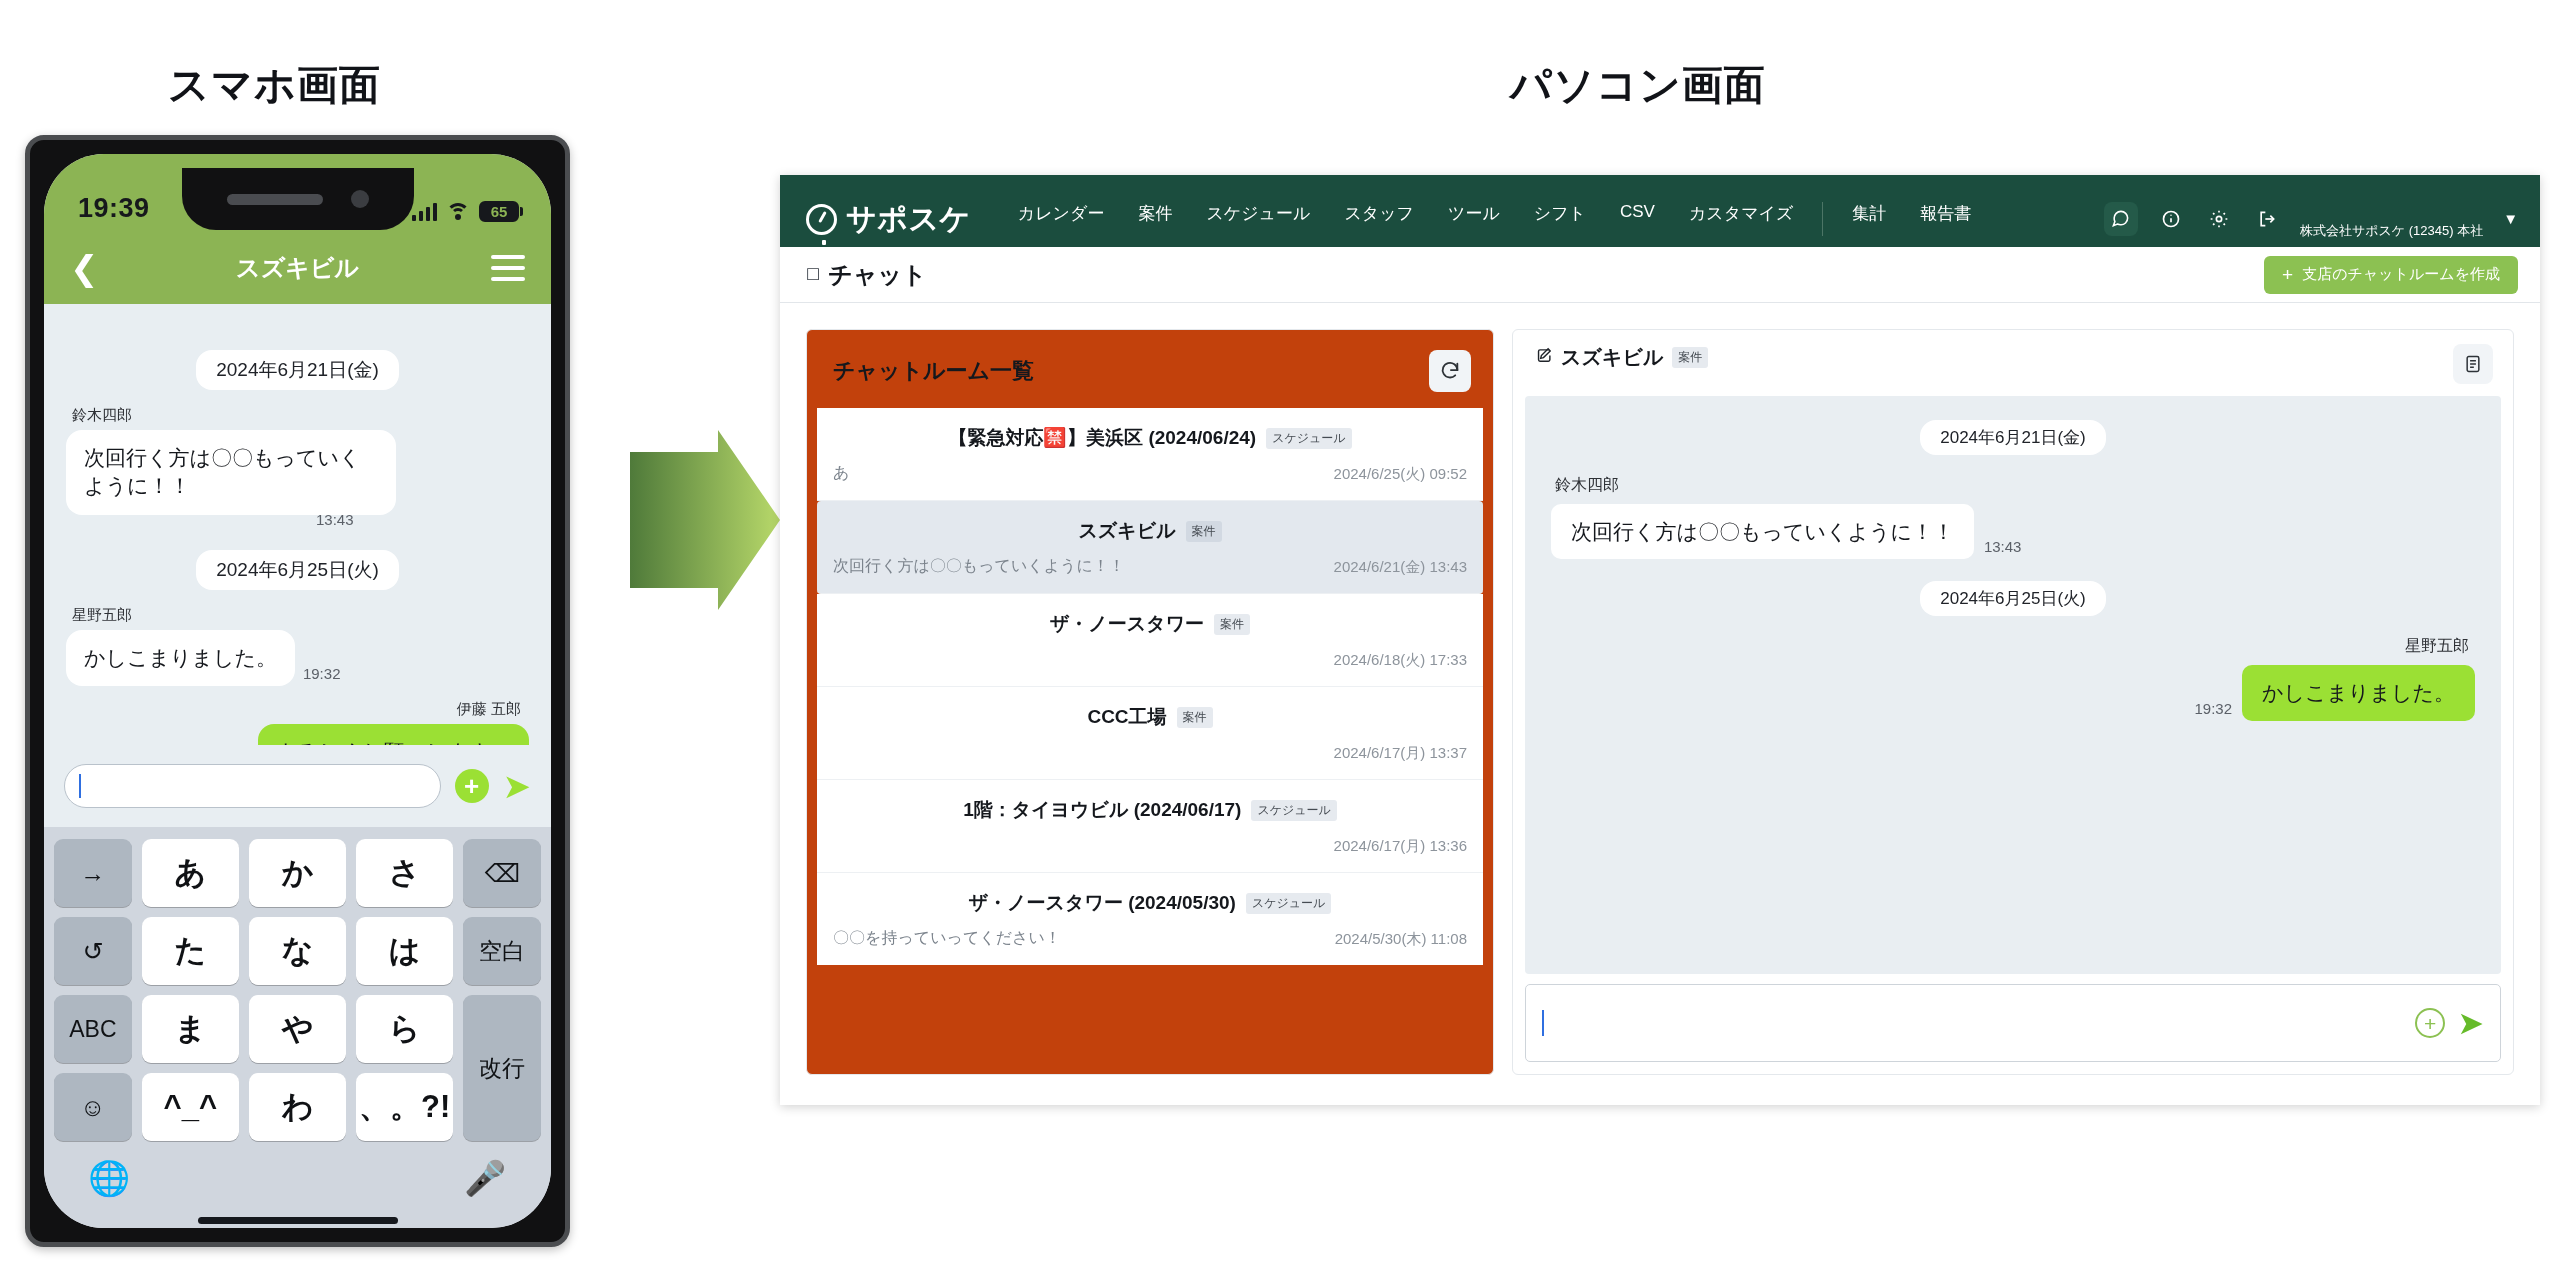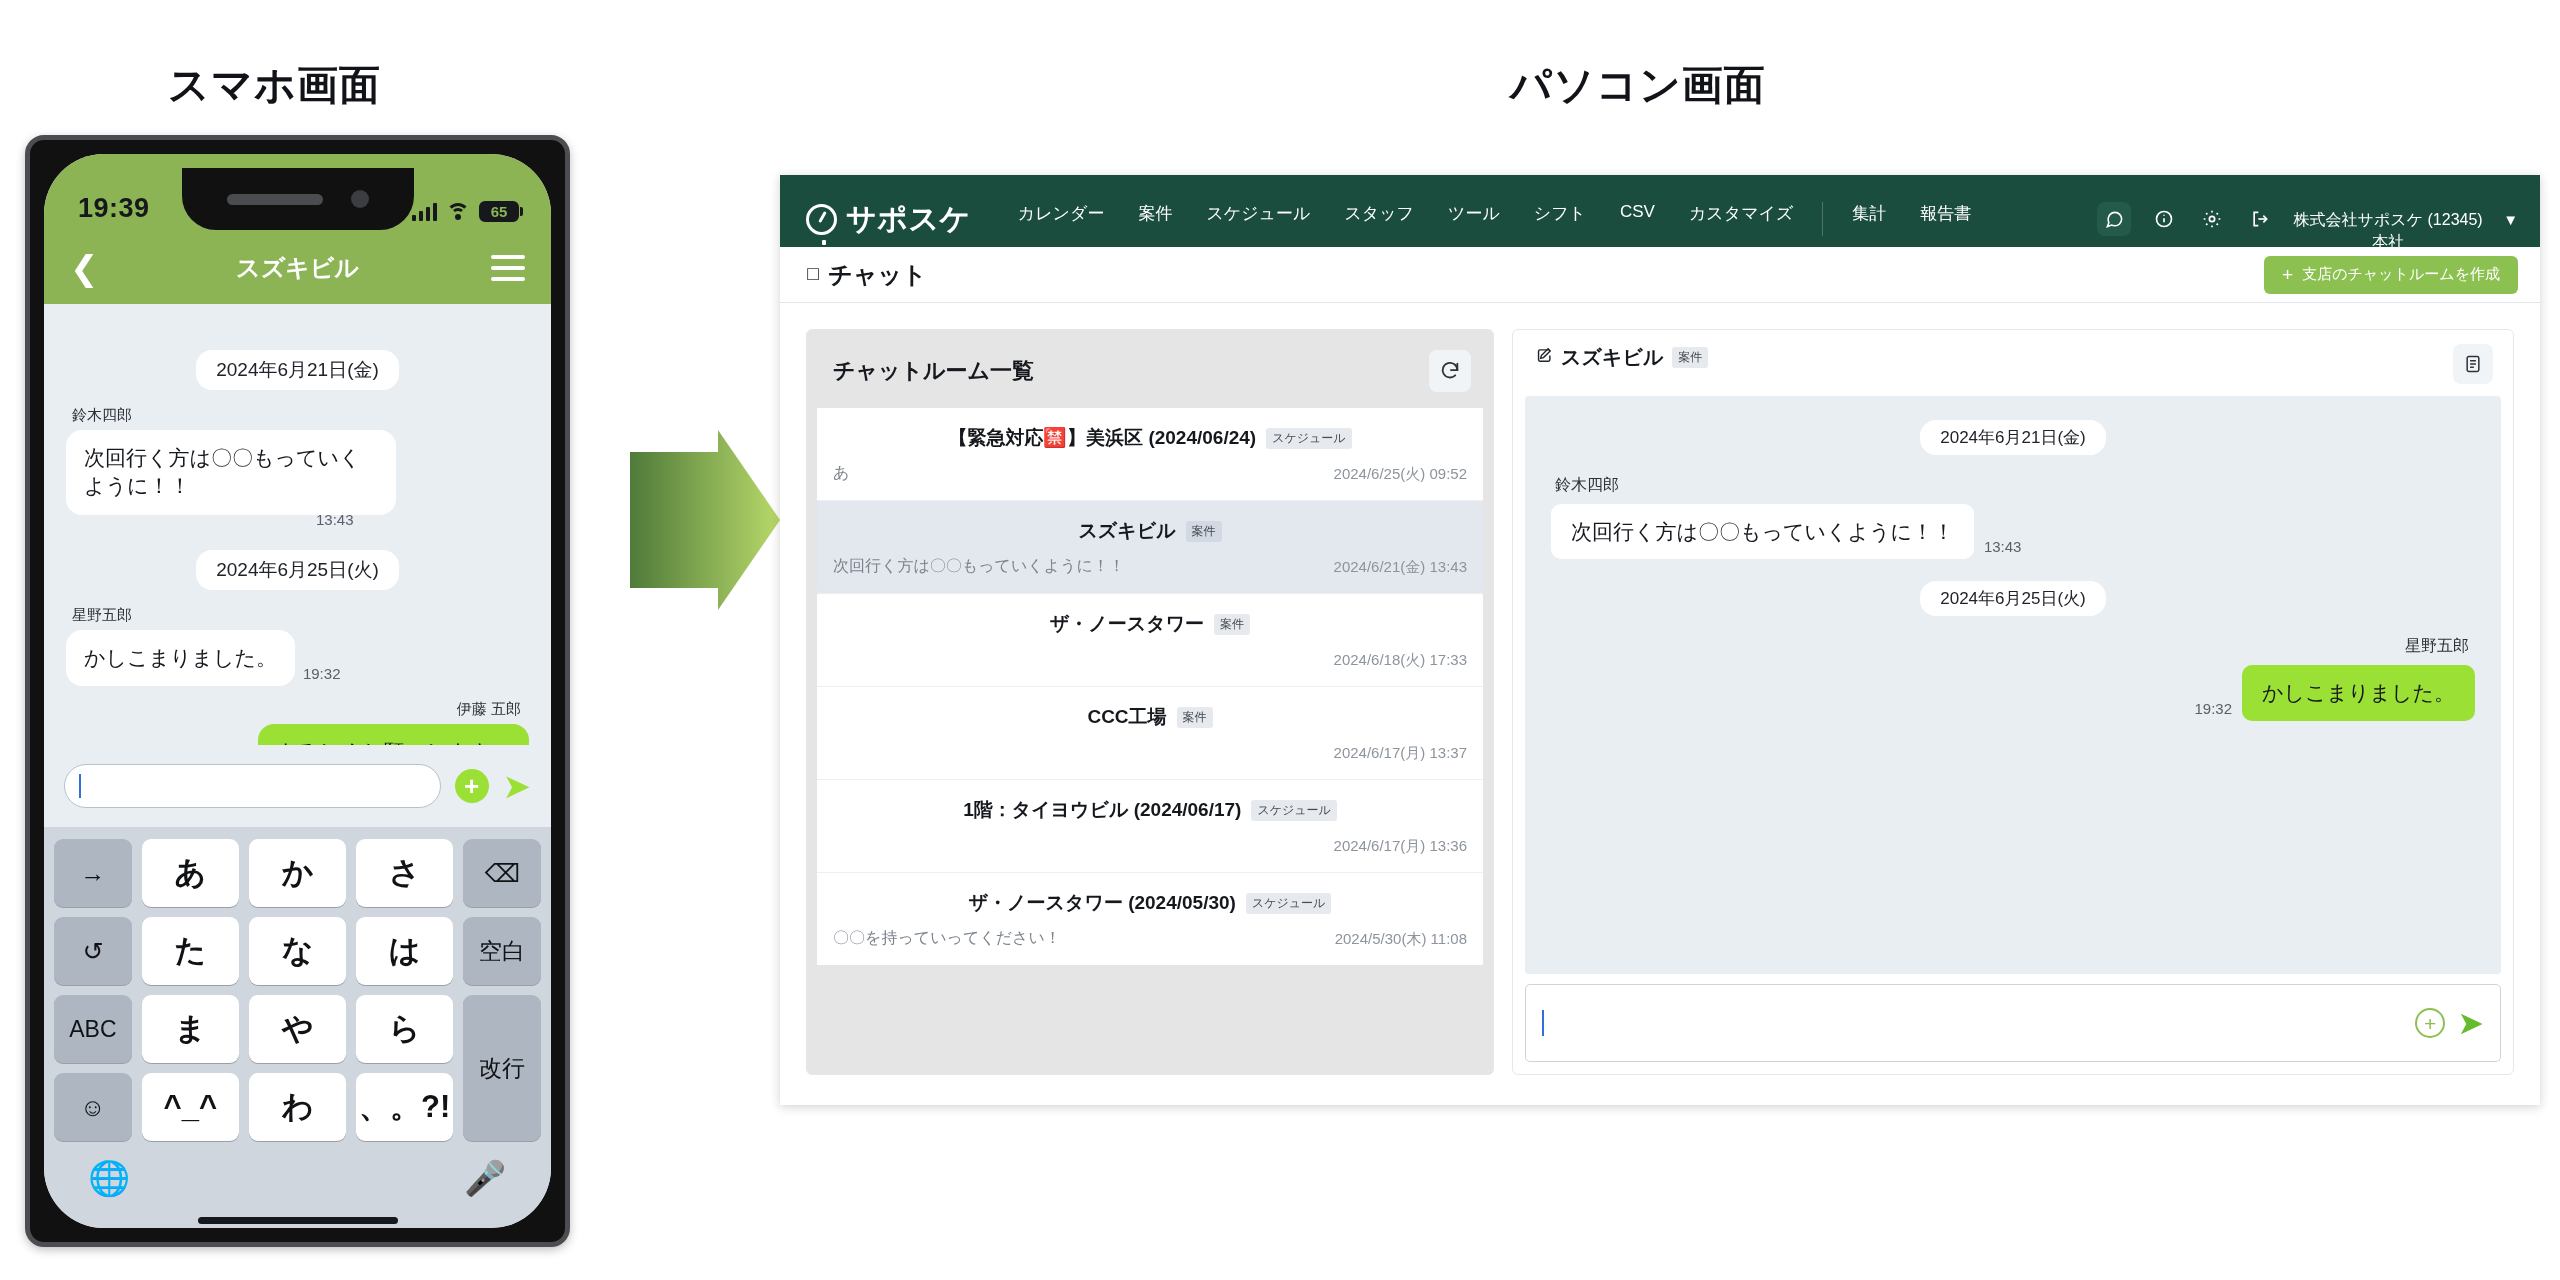--- a/index.html
+++ b/index.html
@@ -256,21 +256,21 @@
   .pc-nav { display: flex; gap: 0; }
   .pc-nav a {
     font-size: 17px; color: #ffffff; padding: 0 17px; white-space: nowrap;
     text-decoration: none;
   }
   .nav-div { width: 1px; height: 34px; background: #4c7566; margin: 0 12px; }
   .pc-header-right { margin-left: auto; display: flex; align-items: center; gap: 18px; }
   .hdr-ico { width: 30px; height: 30px; display:flex; align-items:center; justify-content:center; color:#fff; }
   .hdr-ico svg { display: block; }
   .hdr-ico.bubble-bg { background: #245a49; border-radius: 8px; width: 34px; height: 34px; }
-  .account { font-size: 16px; line-height: 1.35; text-align: center; max-width: 190px; margin-top: 24px; }
+  .account { font-size: 13px; line-height: 1.35; text-align: right; max-width: 190px; margin-top: 24px; }
   .caret-dn { font-size: 15px; margin-left: 2px; }
 
   .pc-subhead {
     height: 56px; background: #ffffff; border-bottom: 1px solid #e2e6ea;
     display: flex; align-items: center; padding: 0 22px 0 26px;
     flex: 0 0 auto;
   }
   .subhead-ico { font-size: 16px; color: #3a4048; margin-right: 8px; }
   .subhead-title { font-size: 24px; font-weight: bold; color: #15181d; }
   .create-btn {
@@ -293,21 +293,21 @@
     display: flex;
     gap: 18px;
     padding: 26px 26px 30px 26px;
     background: #ffffff;
     min-height: 0;
   }
 
   
   .rooms {
     width: 688px; flex: 0 0 688px;
-    background: #e5e5e5;
+    background: #c2410c;
     border: 1px solid #e4e8ec;
     border-radius: 6px;
     display: flex; flex-direction: column;
     overflow: hidden;
   }
   .rooms-head {
     display: flex; align-items: center;
     padding: 20px 22px 16px 26px;
     flex: 0 0 auto;
   }

